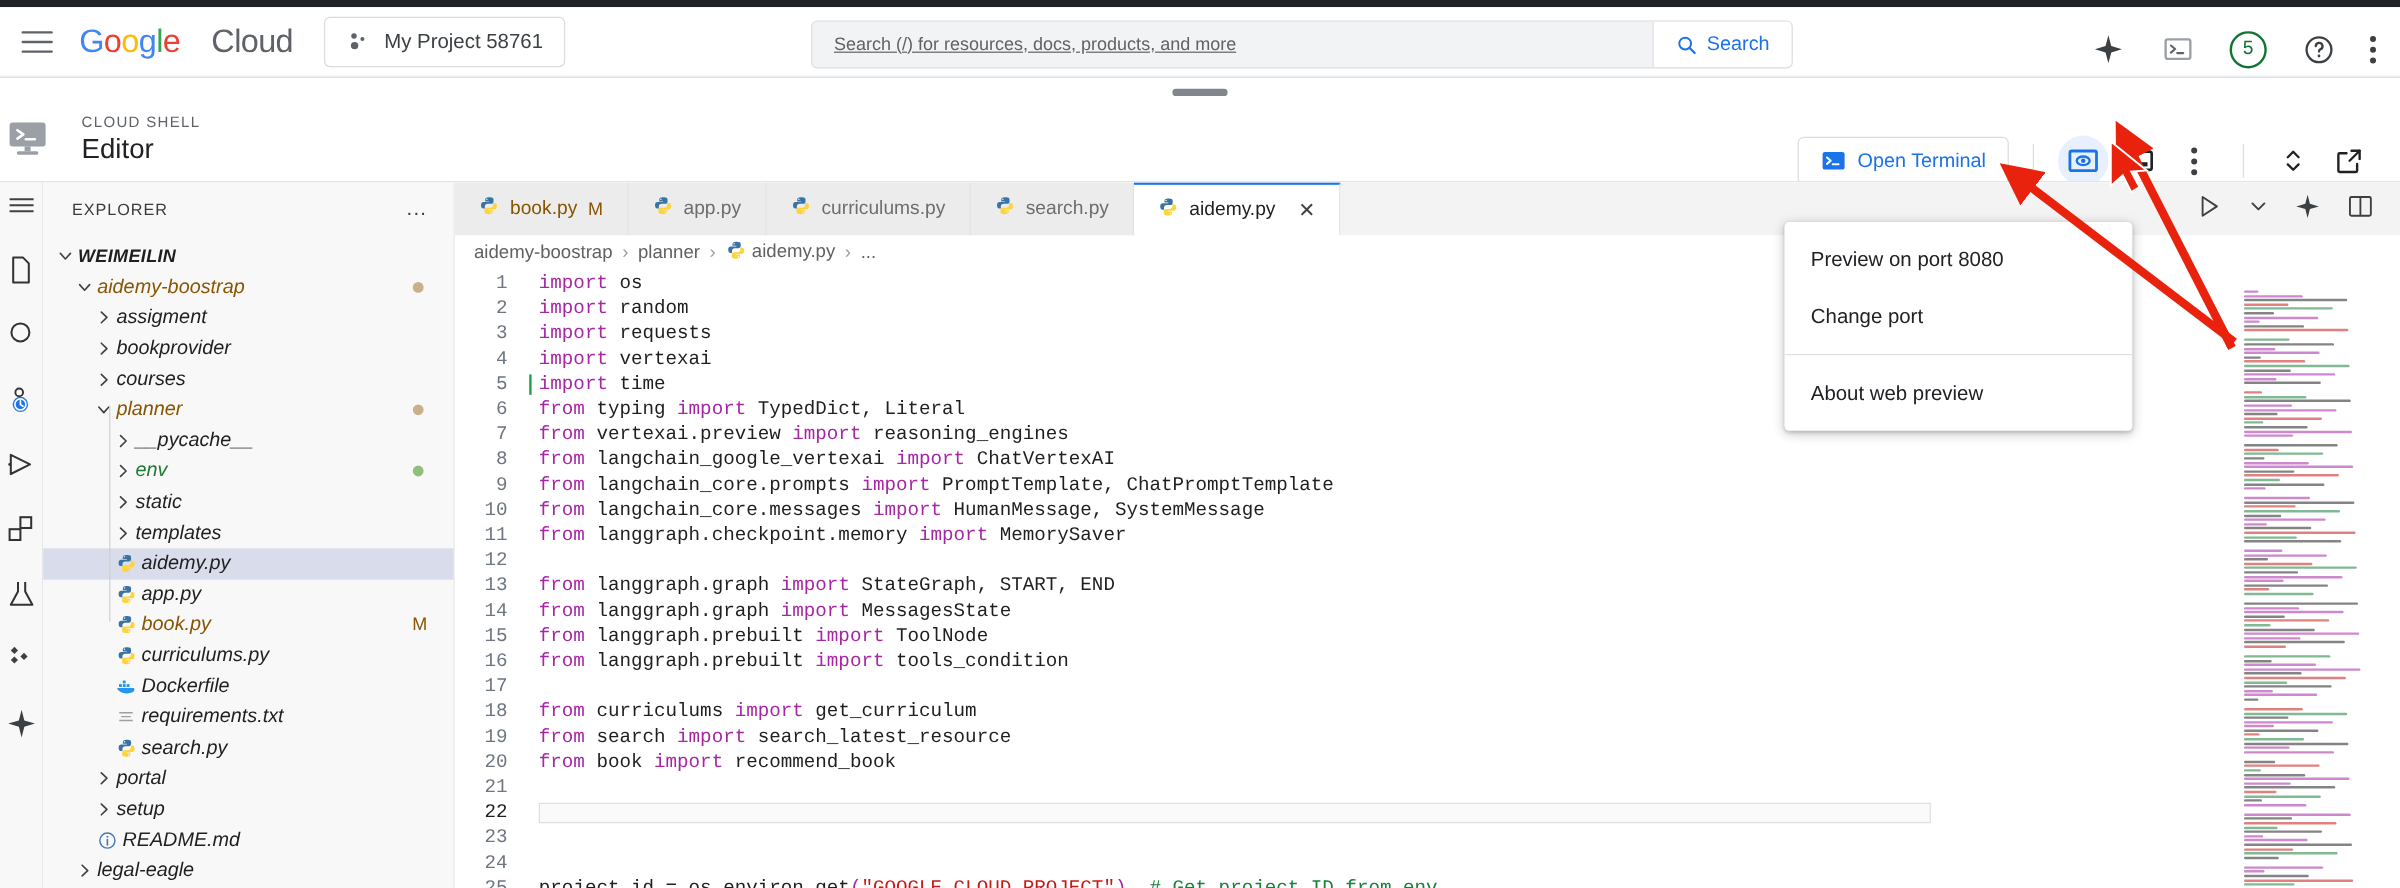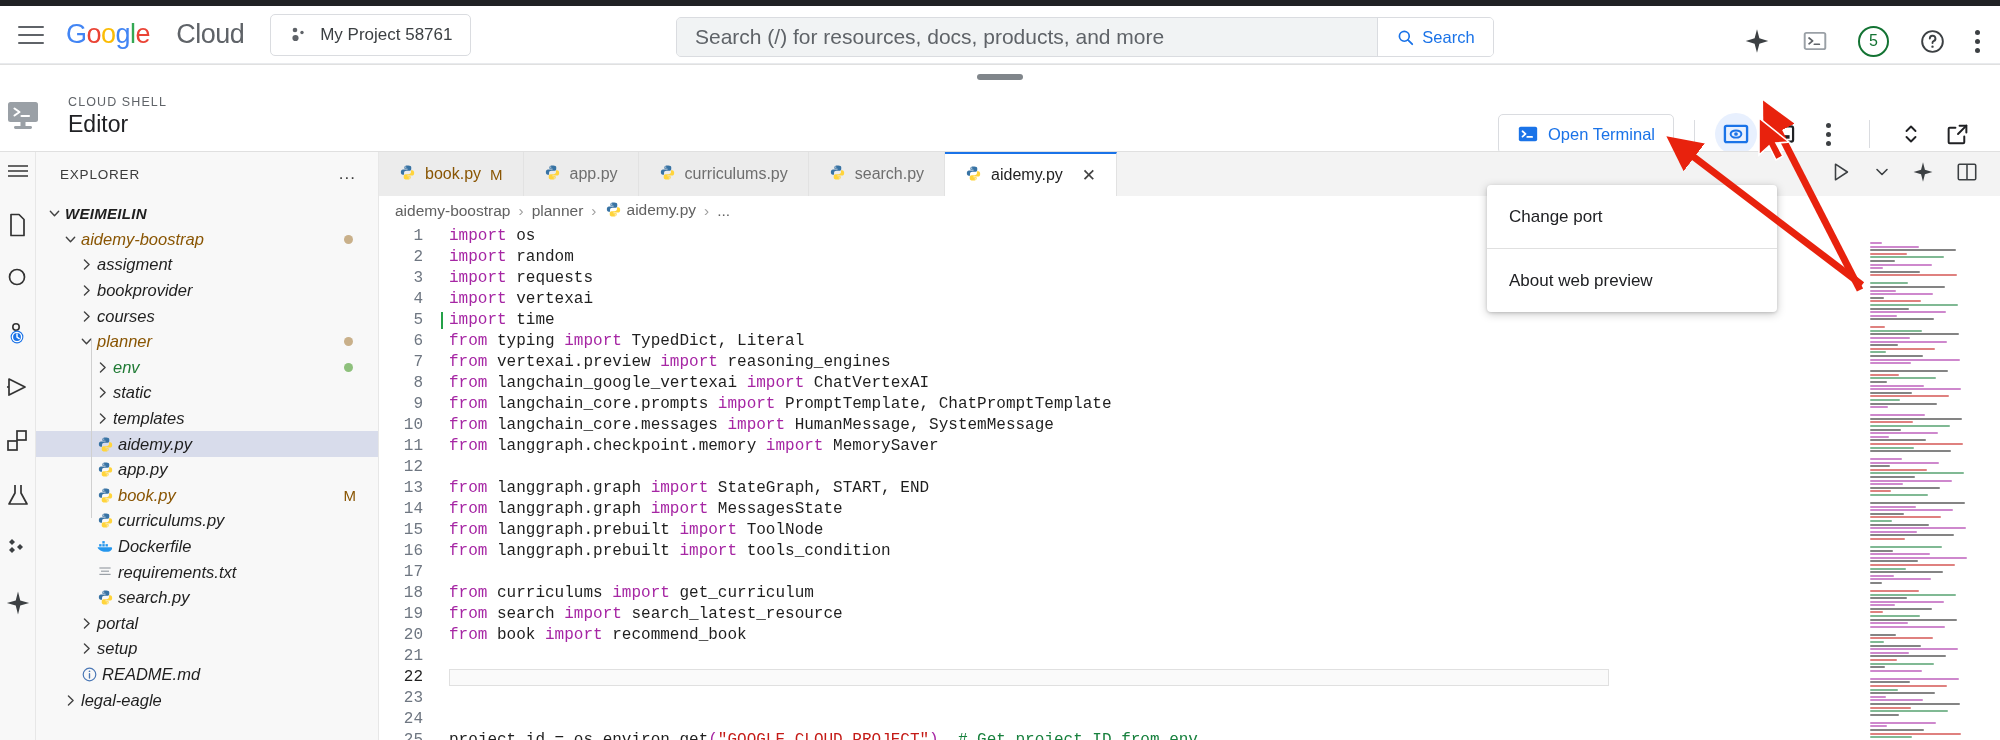--- a/index.html
+++ b/index.html
@@ -40,21 +40,21 @@
   }
   .project-chip .pname { font-size:17px; color:#3c4043; white-space:nowrap; }
 
   .search-wrap {
     position:absolute; left:676px; top:11px; width:818px; height:40px;
     display:flex; border:1px solid #dadce0; border-radius:5px; overflow:hidden;
     background:#f1f3f4;
   }
   .search-input {
     flex:1; border:0; outline:0; background:#f1f3f4; padding:0 18px;
-    font-size:21px; color:#5f6368; font-family:"Liberation Sans", sans-serif;
+    font-size:15px; color:#5f6368; font-family:"Liberation Sans", sans-serif;text-decoration:underline;
   }
   .search-input::placeholder { color:#5f6368; }
   .search-btn {
     width:116px; background:#fff; border:0; border-left:1px solid #dadce0;
     display:flex; align-items:center; justify-content:center; gap:7px;
     color:#1a73e8; font-size:16.5px; cursor:pointer;
     font-family:"Liberation Sans", sans-serif;
   }
 
   .hdr-right { position:absolute; right:20px; top:6px; height:58px;
@@ -440,20 +440,29 @@
             </div>
             <div class="row">
               <span style="display:inline-block;width:42px"></span>
               <span class="chev">
                 <svg width="13" height="13" viewBox="0 0 14 14">
                   <path d="M2.5 4.5 L7 9.5 L11.5 4.5" fill="none" stroke="#424242" stroke-width="1.5" stroke-linecap="round" stroke-linejoin="round"></path>
                 </svg>
               </span>
               <span class="fname" style="color:#895503;">planner</span>
               <span class="dot" style="background:#c9b08a"></span>
+            </div>
+            <div class="row">
+              <span style="display:inline-block;width:58px"></span>
+              <span class="chev">
+                <svg width="13" height="13" viewBox="0 0 14 14">
+                  <path d="M4.8 2.2 L9.8 7 L4.8 11.8" fill="none" stroke="#424242" stroke-width="1.5" stroke-linecap="round" stroke-linejoin="round"></path>
+                </svg>
+              </span>
+              <span class="fname" style="">__pycache__</span>
             </div>
             <div class="row">
               <span style="display:inline-block;width:58px"></span>
               <span class="chev">
                 <svg width="13" height="13" viewBox="0 0 14 14">
                   <path d="M4.8 2.2 L9.8 7 L4.8 11.8" fill="none" stroke="#424242" stroke-width="1.5" stroke-linecap="round" stroke-linejoin="round"></path>
                 </svg>
               </span>
               <span class="fname" style="color:#1f7a34;">env</span>
               <span class="dot" style="background:#8ec07c"></span>
@@ -802,20 +811,21 @@
               <div class="mm-line" style="width:54px;background:#1f1f1f;opacity:.55;"></div>
               <div class="mm-line" style="width:91px;background:#c41a16;opacity:.55;"></div>
               <div class="mm-line" style="width:42px;background:#17803d;opacity:.55;"></div>
               <div class="mm-line" style="width:79px;background:#1f1f1f;opacity:.55;"></div>
             </div>
         </div>
       </div>
     </div>
 
     <div class="wp-menu" id="wpmenu">
+        <div class="wp-item">Preview on port 8080</div>
         <div class="wp-item">Change port</div>
         <div class="wp-div"></div>
         <div class="wp-item">About web preview</div>
       </div>
   </div>
 
   <svg class="annot">
     <defs>
       <marker id="ah" markerWidth="5" markerHeight="5" refX="2.2" refY="2.5" orient="auto">
         <path d="M0,0 L5,2.5 L0,5 Z" fill="#e8220d"></path>

